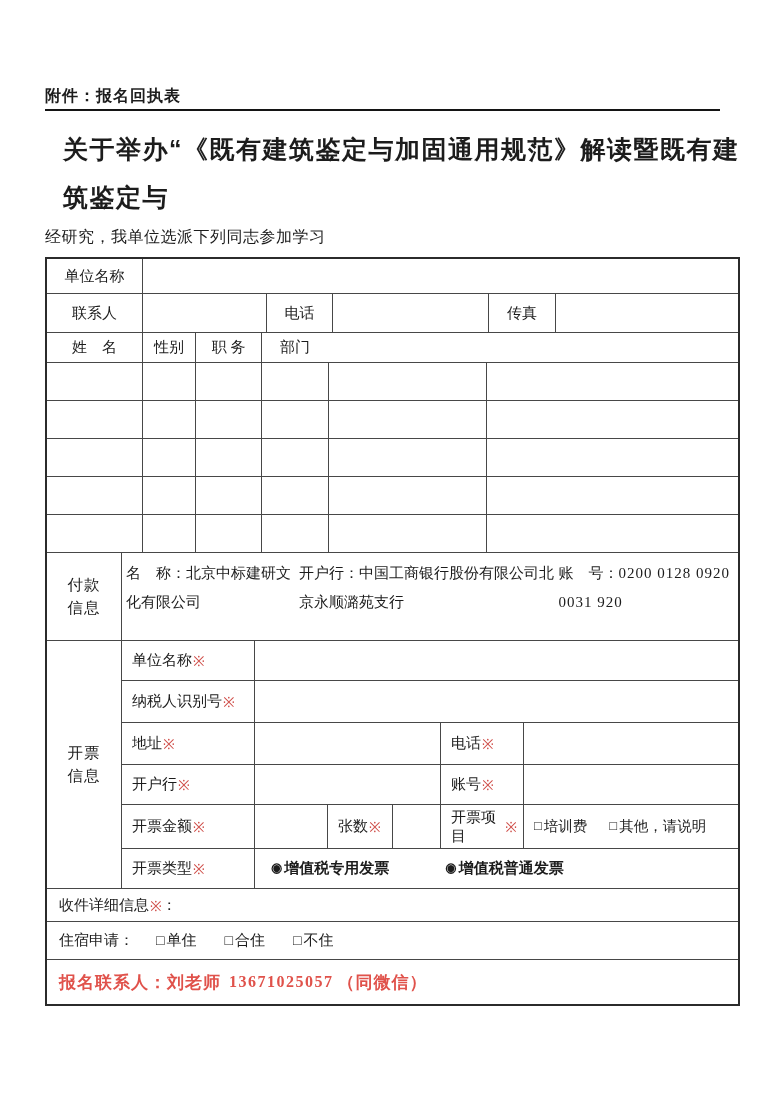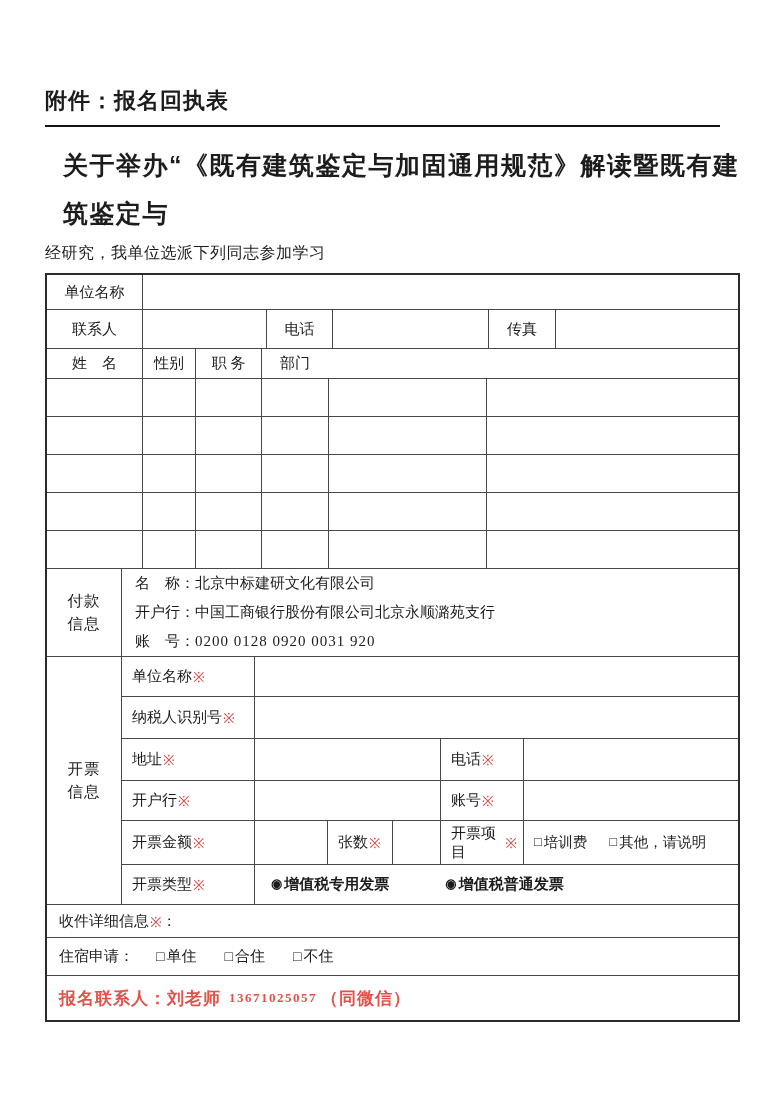--- a/index.html
+++ b/index.html
@@ -4,53 +4,53 @@
 <style>
   html,body{margin:0;padding:0;}
   body{
     width:780px;height:1103px;background:#ffffff;position:relative;
     font-family:"Liberation Sans",sans-serif;color:#1c1c1c;
   }
   .doc{position:absolute;left:45px;top:86px;width:695px;}
   .serif{font-family:"Liberation Serif",serif;}
   .num{font-family:"Liberation Serif",serif;letter-spacing:1px;}
   .attach-title{
-    font-size:22px;font-weight:bold;width:675px;
-    padding-bottom:9px;border-bottom:2.5px solid #141414;letter-spacing:1px;
+    font-size:16px;font-weight:bold;width:675px;
+    padding-bottom:2px;border-bottom:2.5px solid #141414;letter-spacing:1px;
   }
   .course-title{font-size:25px;font-weight:bold;padding-left:18px;margin-top:14px;letter-spacing:1.5px;line-height:48px;}
   .intro{font-size:16px;margin:6px 0 9px 0;letter-spacing:0.5px;}
   .tbl{border:2px solid #2b2b2b;width:695px;box-sizing:border-box;background:#fff;}
   .row{display:flex;border-top:1.5px solid #474747;align-items:stretch;box-sizing:border-box;}
   .row:first-child{border-top:none;}
   .cell{
     border-left:1.5px solid #474747;box-sizing:border-box;
     display:flex;align-items:center;padding:0 6px;font-size:15px;min-width:0;
   }
   .cell:first-child{border-left:none;}
   .cell.center{justify-content:center;padding:0 2px;}
   .flex1{flex:1;}
   .side{
     flex-direction:column;justify-content:center;gap:2px;
     font-size:15.5px;letter-spacing:1px;
   }
-  .pay{flex-direction:column;align-items:flex-start;justify-content:center;padding:6px 6px 6px 13px;line-height:29px;font-size:15px;}
+  .pay{flex-direction:row;align-items:flex-start;justify-content:center;padding:6px 6px 6px 4px;line-height:29px;font-size:15px;}
   .invoice-col{flex:1;display:flex;flex-direction:column;border-left:1.5px solid #474747;min-width:0;}
   .sub{display:flex;border-top:1.5px solid #474747;align-items:stretch;box-sizing:border-box;}
   .sub:first-child{border-top:none;}
   .sub .cell{padding:0 6px 0 10px;}
   .mark{color:#cf4e49;font-size:14px;margin-left:1px;}
   .opt{display:inline-flex;align-items:center;gap:2px;font-size:14.5px;white-space:nowrap;}
   .boxg{font-size:13px;position:relative;top:-1px;}
   .radiog{font-size:13px;font-weight:bold;position:relative;top:-1px;}
   .optrow{display:flex;gap:22px;align-items:center;}
   .typerow{display:flex;gap:56px;align-items:center;padding-left:6px;}
   .fullcell{width:100%;padding:0 6px 0 12px;font-size:15px;display:flex;align-items:center;}
   .redrow{color:#e0524b;font-weight:bold;font-size:17px;letter-spacing:1px;}
-  .redrow .num{font-size:13px;font-weight:bold;margin:0 4px 0 8px;letter-spacing:1.5px;}
+  .redrow .num{font-size:16px;font-weight:bold;margin:0 4px 0 8px;letter-spacing:1.5px;}
   .accom-opts{display:flex;gap:28px;margin-left:22px;}
 </style>
 </head>
 <body>
 
 <div class="doc">
 
   <div class="attach-title">附件：报名回执表</div>
 
   <div class="course-title">

